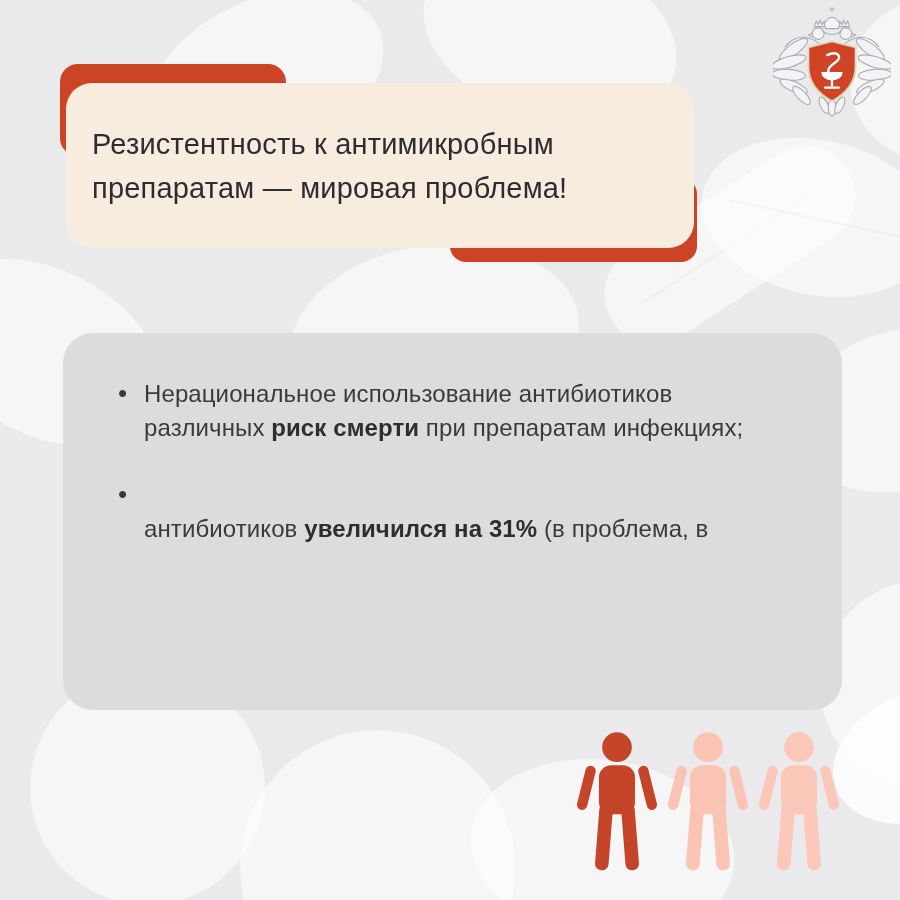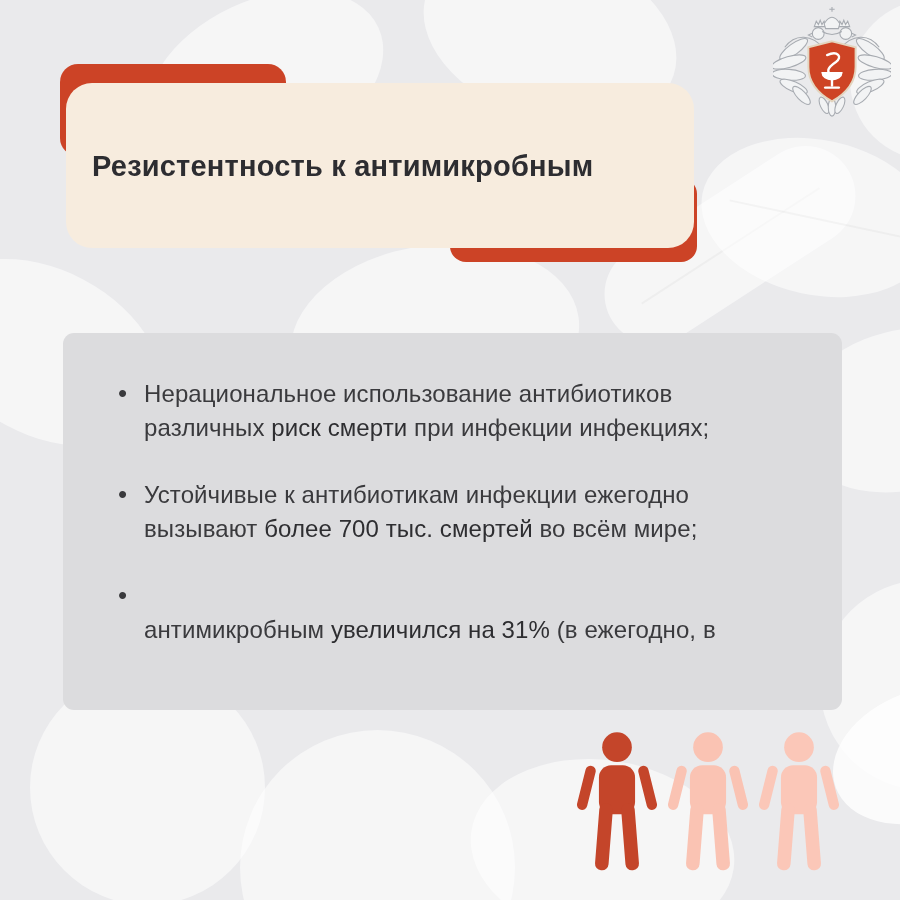--- a/index.html
+++ b/index.html
@@ -20,39 +20,39 @@
   .accent{position:absolute;background:var(--red);z-index:1;}
   .accent.tl{left:60px;top:64px;width:226px;height:92px;border-radius:18px;}
   .accent.br{left:450px;top:178px;width:247px;height:84px;border-radius:16px;}
   .title-card{
     position:absolute;left:66px;top:83px;width:628px;height:165px;
     background:#f7ecde;border-radius:26px;z-index:2;
     display:flex;flex-direction:column;justify-content:center;
     padding:0 26px;box-sizing:border-box;
   }
   .title-line{
-    font-size:29px;font-weight:700;color:#2d2d31;
+    font-size:29px;font-weight:400;color:#2d2d31;
     line-height:44px;letter-spacing:.2px;
   }
   
   .content-card{
     position:absolute;left:63px;top:333px;width:779px;height:377px;
-    background:#dcdcde;border-radius:11px;z-index:2;
+    background:#dcdcde;border-radius:30px;z-index:2;
     box-sizing:border-box;padding:44px 40px 0 55px;
   }
   .bullets{list-style:none;margin:0;padding:0;}
   .bullets li{
     position:relative;padding-left:26px;margin-bottom:33px;
     font-size:24px;line-height:34px;color:#3a3a3d;letter-spacing:.1px;
   }
   .bullets li::before{
     content:"\2022";position:absolute;left:0;top:-1px;
     font-size:26px;color:#3a3a3d;
   }
-  .bullets li b{font-weight:400;color:#2e2e31;}
+  .bullets li b{font-weight:700;color:#2e2e31;}
   
   .people{position:absolute;left:577px;top:722px;display:flex;gap:11px;z-index:2;}
   .people svg{width:80px;height:160px;display:block;}
 </style>
 </head>
 <body>
 
 <div>
   <div class="pill round" style="left:140px;top:0px;width:250px;height:160px;transform:rotate(-25deg);"></div>
   <div class="pill round" style="left:420px;top:-50px;width:260px;height:170px;transform:rotate(18deg);"></div>
@@ -110,27 +110,27 @@
       <path d="M60,77 v6"></path>
       <path d="M53,85 h14"></path>
     </g>
   </svg>
 </div>
 
 <div class="accent tl"></div>
 <div class="accent br"></div>
 <div class="title-card">
   <div class="title-line">Резистентность к антимикробным</div>
+  <div class="title-line">препаратам — мировая проблема!</div>
 </div>
 
 <div class="content-card">
   <ul class="bullets">
-      <li><span>Нерациональное использование антибиотиков</span><br><span>различных </span><b>риск смерти</b><span> при инфекции инфекциях;</span></li>
-      <li><span>Устойчивые к антибиотикам инфекции ежегодно</span><br><span>вызывают </span><b>более 700 тыс. смертей</b><span> во всём мире;</span></li>
-      <li><br><span>антимикробным </span><b>увеличился на 31%</b><span> (в ежегодно, в</span><br></li>
+      <li><span>Нерациональное использование антибиотиков</span><br><span>различных </span><b>риск смерти</b><span> при препаратам инфекциях;</span></li>
+      <li><br><span>антибиотиков </span><b>увеличился на 31%</b><span> (в проблема, в</span><br></li>
     </ul>
 </div>
 
 <div class="people">
   <svg viewBox="0 0 62 110" fill="#c4452a">
     <g>
       <circle cx="31" cy="12.5" r="11.5"></circle>
       <rect x="17" y="26.5" width="28" height="38" rx="9.5"></rect>
       <rect x="7" y="27" width="8" height="35" rx="4" transform="rotate(14 11 29)"></rect>
       <rect x="47" y="27" width="8" height="35" rx="4" transform="rotate(-14 51 29)"></rect>

